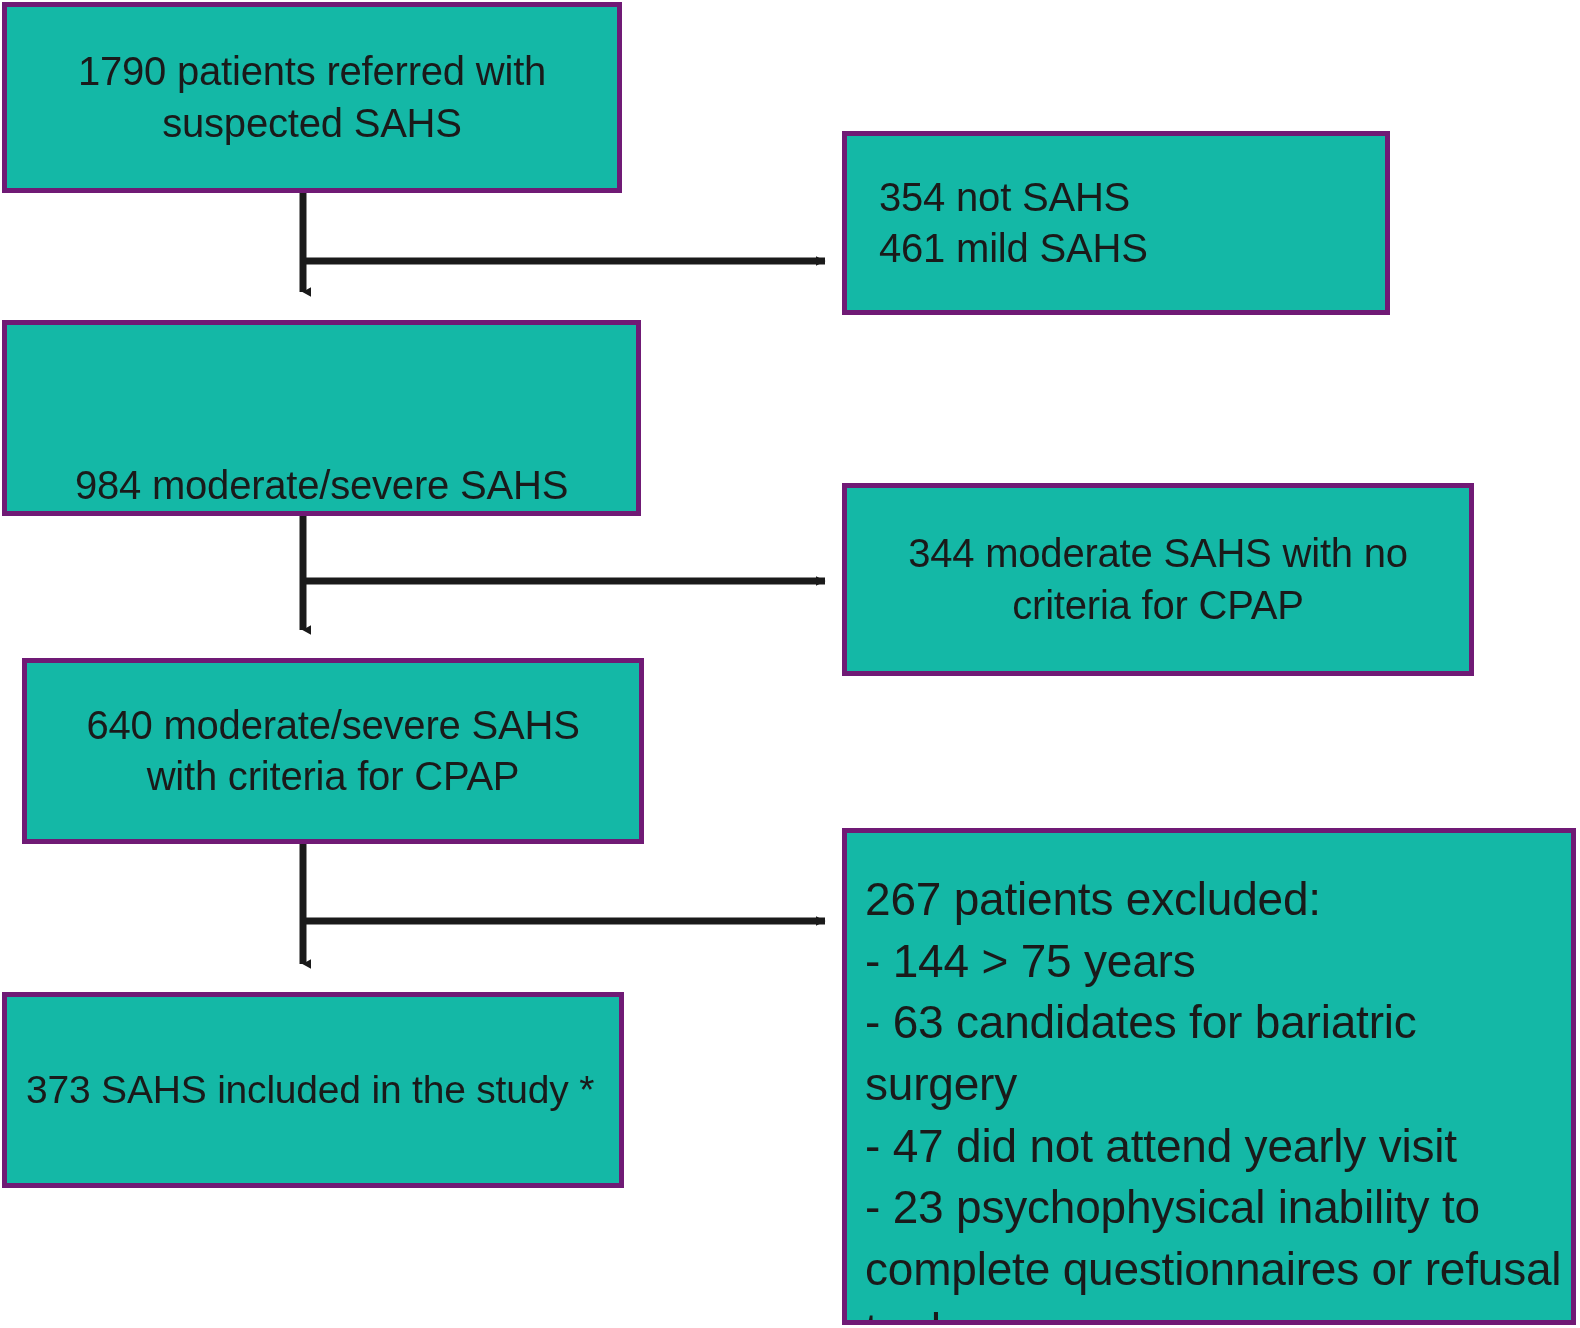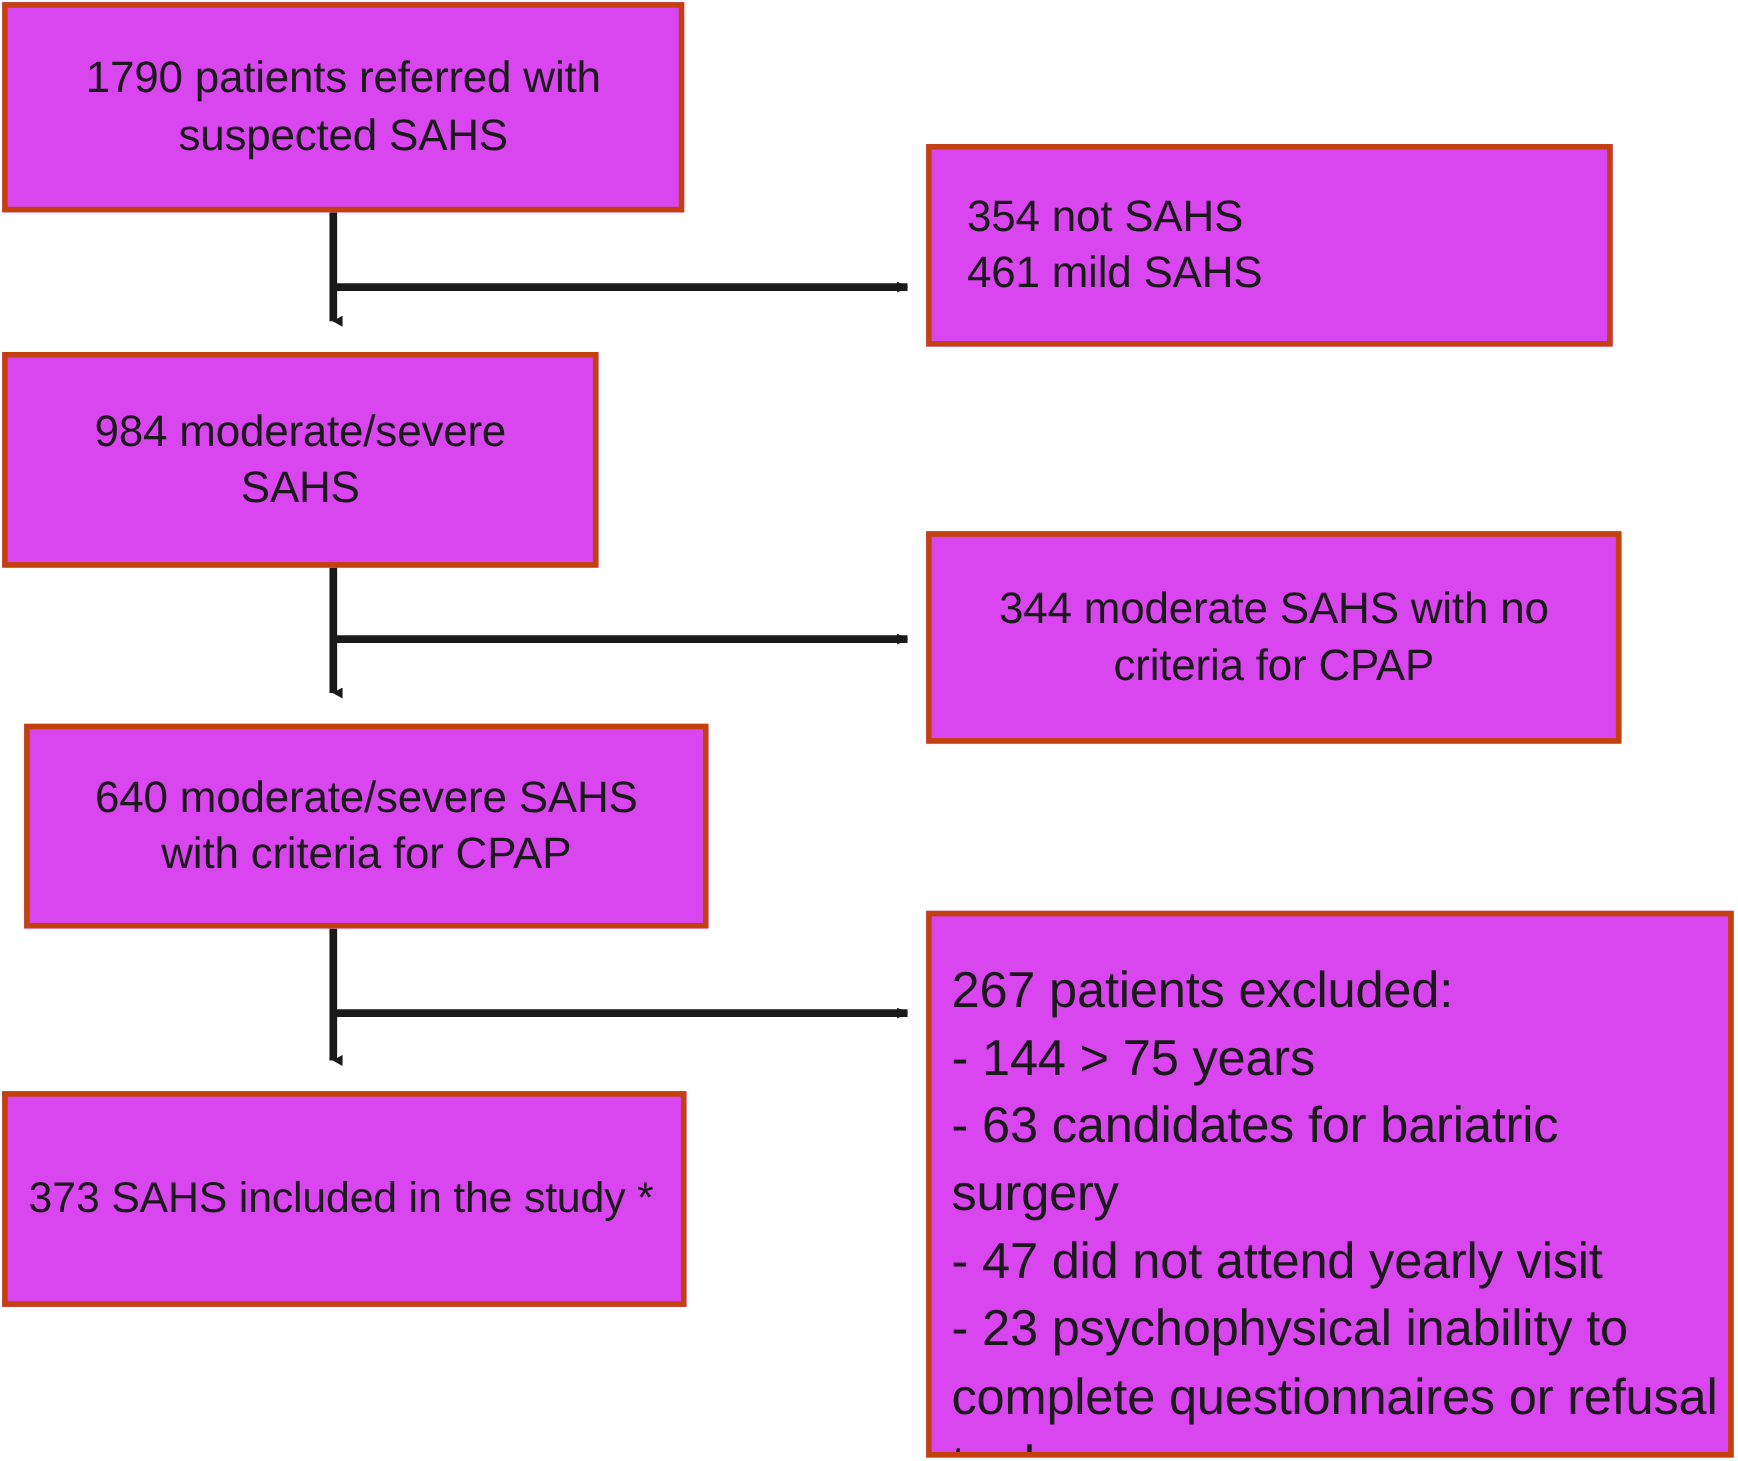--- a/index.html
+++ b/index.html
@@ -22,45 +22,45 @@
     position: absolute;
     left: 0;
     top: 0;
     width: 1580px;
     height: 1328px;
     pointer-events: none;
   }
   .node-box {
     position: absolute;
     box-sizing: border-box;
-    background: #d946ef;
-    border: 5px solid #c2410c;
+    background: #14b8a6;
+    border: 5px solid #701a75;
     display: flex;
     align-items: center;
     overflow: hidden;
   }
   .node-text {
     width: 100%;
     font-size: 40px;
     line-height: 1.28;
     letter-spacing: -0.2px;
     white-space: pre-line;
     color: #1a1a1a;
   }
   .align-center .node-text { text-align: center; }
   .align-left .node-text { text-align: left; }
 
   
   #node-referred      { left: 2px;   top: 2px;    width: 620px; height: 191px; }
   #node-referred .node-text { padding: 0 22px; }
 
-  #node-not-mild      { left: 842px; top: 131px;  width: 624px; height: 184px; }
+  #node-not-mild      { left: 842px; top: 131px;  width: 548px; height: 184px; }
   #node-not-mild .node-text { padding: 0 32px; }
 
-  #node-modsev        { left: 2px;   top: 320px;  width: 542px; height: 196px; }
+  #node-modsev        { left: 2px;   top: 320px;  width: 639px; height: 196px; align-items: flex-end; }
   #node-modsev .node-text { padding: 0 26px; }
 
   #node-no-criteria   { left: 842px; top: 483px;  width: 632px; height: 193px; }
   #node-no-criteria .node-text { padding: 0 53px; text-align: center; }
 
   #node-criteria      { left: 2px;   top: 658px;  width: 622px; height: 186px; margin-left: 20px; }
   #node-criteria .node-text { padding: 0 26px; }
 
   #node-excluded      { left: 842px; top: 828px;  width: 734px; height: 497px;
                         align-items: flex-start; }

